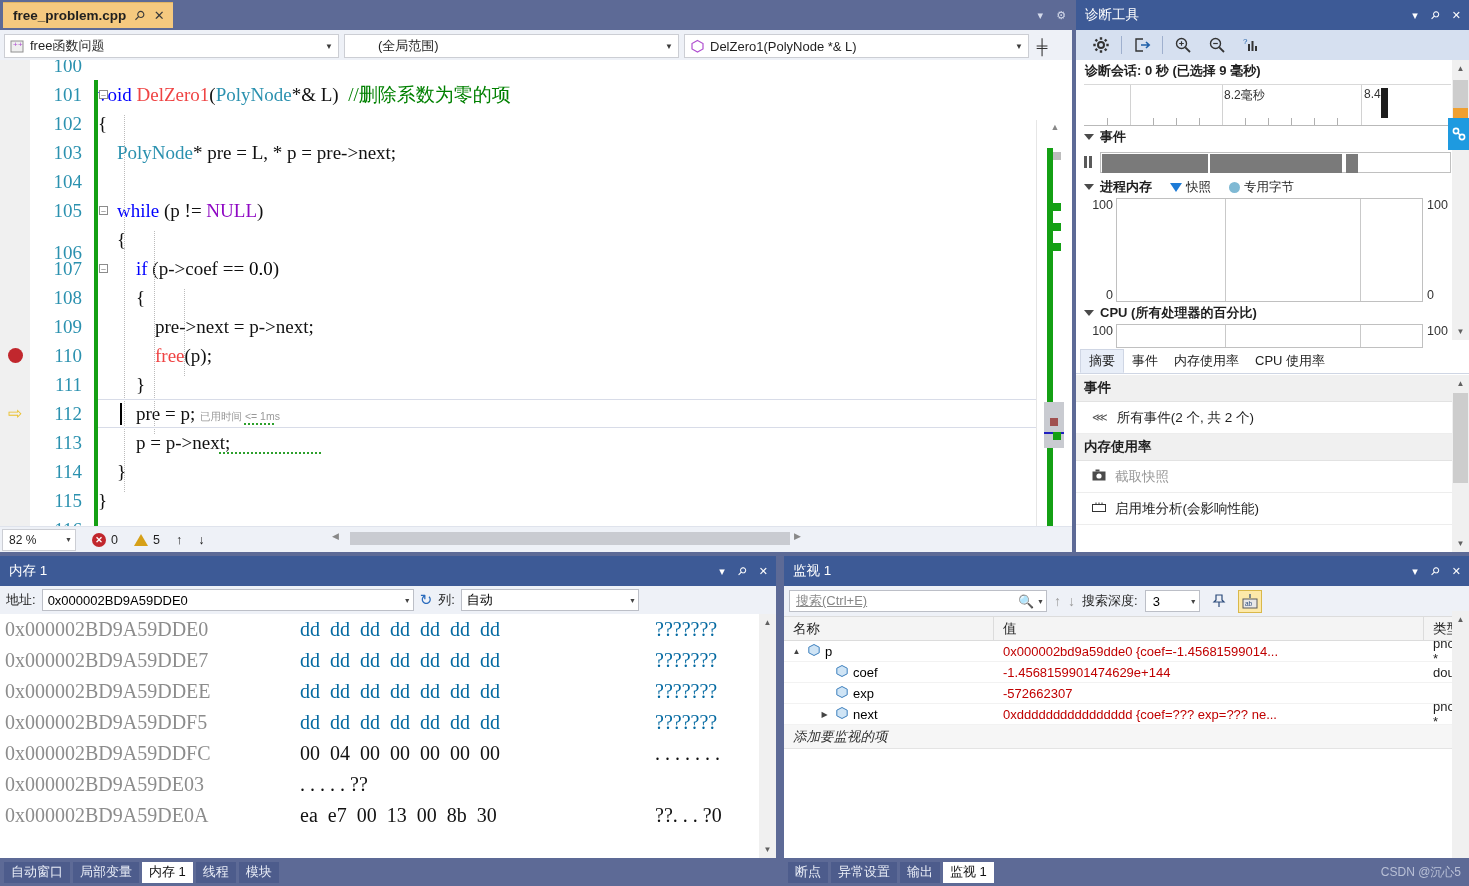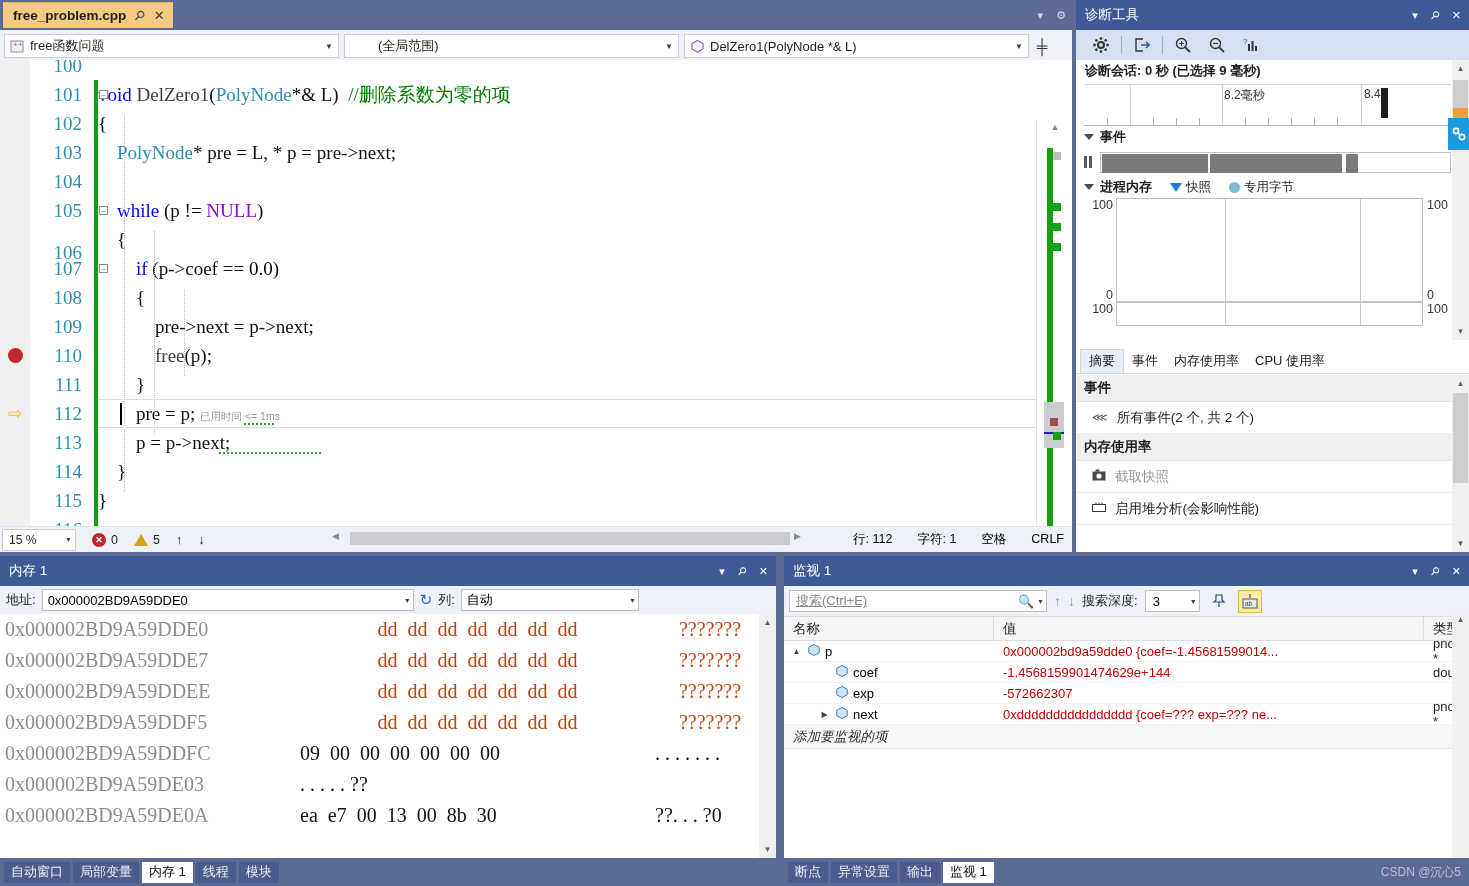--- a/index.html
+++ b/index.html
@@ -41,21 +41,21 @@
 
   .code-area { position: absolute; left: 0; top: 60px; width: 1072px; height: 466px; background: #fff; overflow: hidden; }
   .gutter-ind { position: absolute; left: 0; top: 0; width: 30px; height: 466px; background: #f0f0f0; }
   .linenums { position: absolute; left: 30px; top: 0; width: 62px; height: 466px; background: #fff; }
   .changebar { position: absolute; left: 94px; top: 0; width: 4px; background: #14a014; }
   .codetext { position: absolute; left: 98px; top: 0; right: 36px; height: 466px;
               font-family: "Liberation Serif", serif; }
   .cl { position: absolute; left: 0; height: 29px; line-height: 29px; white-space: pre; font-size: 19px; }
   .ln { position: absolute; right: 10px; height: 29px; line-height: 29px; font-size: 19px; color: #2b91af;
         font-family: "Liberation Serif", serif; }
-  .kw { color: #0000ff; } .ty { color: #2b91af; } .fn { color: #404040; }
+  .kw { color: #0000ff; } .ty { color: #2b91af; } .fn { color: #ef4444; }
   .cm { color: #008000; } .num { color: #000; } .mac { color: #8f08c4; }
   .pl { color: #111; } .id { color: #111; }
   .curline { position: absolute; left: 98px; right: 36px; height: 29px; border-top: 1px solid #d8dce8; border-bottom: 1px solid #d8dce8; }
   .caret { position: absolute; width: 2px; height: 22px; background: #000; }
   .inline-hint { font-family: "Liberation Sans", sans-serif; font-size: 10.5px; color: #999; }
   .bp { position: absolute; width: 15px; height: 15px; border-radius: 50%; background: #c1272d; }
   .exec-arrow { position: absolute; font-size: 17px; color: #ebc02e; line-height: 1; }
   .guide { position: absolute; width: 0; border-left: 1px dotted #bbb; }
   .foldbox { position: absolute; width: 9px; height: 9px; border: 1px solid #8c8c8c; background: #fff;
              font-size: 8px; line-height: 7px; text-align: center; color: #555; font-family: "Liberation Sans", sans-serif; }
@@ -162,21 +162,21 @@
   .mem-addr .v { flex: 1; }
   .refresh-ic { color: #2a6bbd; font-size: 15px; cursor: pointer; }
   .mem-col { width: 178px; height: 22px; background: #fff; border: 1px solid #bcbfc7; display: flex; align-items: center;
              padding: 0 2px 0 5px; font-size: 13px; }
   .mem-col .v { flex: 1; }
   .mem-body { position: absolute; left: 0; top: 58px; right: 0; bottom: 0; background: #fff; overflow: hidden; }
   .mem-row { height: 31px; display: flex; align-items: center; font-family: "Liberation Serif", serif; font-size: 20px; white-space: pre; }
   .mem-a { width: 300px; color: #8c8c8c; padding-left: 5px; }
   .mem-hex { width: 355px; letter-spacing: 0px; }
   .mem-asc { width: 110px; }
-  .red { color: #c2410c; text-align: center; } .blk { color: #111; }
+  .red { color: #0369a1; } .blk { color: #111; }
   .mem-scroll { position: absolute; right: 0; top: 58px; width: 17px; bottom: 0; background: #f0f0f0; }
 
   
   .watch { position: absolute; left: 784px; top: 556px; width: 685px; height: 302px; background: #fff; }
   .watch-toolbar { height: 30px; background: #eef1f7; display: flex; align-items: center; gap: 7px; padding: 0 5px; }
   .w-search { width: 258px; height: 22px; background: #fff; border: 1px solid #bcbfc7; display: flex; align-items: center;
               padding: 0 2px 0 6px; font-size: 13px; color: #888; }
   .w-search .ph { flex: 1; text-decoration: underline; }
   .w-arrow { color: #9a9a9a; font-size: 14px; cursor: pointer; }
   .w-depth-lbl { font-size: 13px; color: #1f1f1f; }
@@ -321,21 +321,21 @@
           <div style="position:absolute;left:0;top:292px;width:20px;height:2px;background:#2020c0;"></div>
           <div class="vs-mark" style="background:#14a014;top:292px;left:9px;"></div>
         </div>
 
       </div>
     <div class="curline" style="top: 339px;"></div>
       </div>
 
     <div class="statusbar">
       <div class="zoombox">
-        <span>15 %</span>
+        <span>82 %</span>
         <span class="z-arr">▼</span>
       </div>
       <div class="sb-item">
         <span class="err-ic">✕</span>
         <span>0</span>
       </div>
       <div class="sb-item">
         <span class="warn-ic"></span>
         <span>5</span>
       </div>
@@ -343,26 +343,20 @@
           <span>↑</span>
         </div>
       <div class="sb-item">
           <span>↓</span>
         </div>
     </div>
     <div class="hscroll">
       <span style="position:absolute;left:2px;top:2px;font-size:9px;color:#888;">◀</span>
       <div class="hs-thumb"></div>
       <span style="position:absolute;left:464px;top:2px;font-size:9px;color:#888;">▶</span>
-    </div>
-    <div class="sb-right">
-      <span>行: 112</span>
-      <span>字符: 1</span>
-      <span>空格</span>
-      <span>CRLF</span>
     </div>
   </div>
 
   <div class="diag">
     <div class="panel-head">
       <span class="panel-title">诊断工具</span>
       <span class="panel-btns">
         <span>▾</span>
         <span class="pin-g">⚲</span>
         <span>✕</span>
@@ -468,20 +462,24 @@
       <div class="gplot">
         <div class="vdiv" style="left:108px"></div>
           <div class="vdiv" style="left:243px"></div>
       </div>
       <div class="gax-r">
         <span class="top">100</span>
         <span class="bot">0</span>
       </div>
     </div>
 
+    <div class="sect-head">
+      <span class="tri open"></span>
+      <span>CPU (所有处理器的百分比)</span>
+    </div>
     <div class="graph-row" style="height:24px">
       <div class="gax">
         <span class="top">100</span>
       </div>
       <div class="gplot">
         <div class="vdiv" style="left:108px"></div>
           <div class="vdiv" style="left:243px"></div>
       </div>
       <div class="gax-r">
         <span class="top">100</span>
@@ -564,21 +562,21 @@
       <div class="mem-col">
         <span class="v">自动</span>
         <span style="font-size:7px;color:#444;">▼</span>
       </div>
     </div>
     <div class="mem-body">
         <div class="mem-row"><span class="mem-a">0x000002BD9A59DDE0</span><span class="mem-hex red">dd  dd  dd  dd  dd  dd  dd</span><span class="mem-asc red">???????</span></div>
         <div class="mem-row"><span class="mem-a">0x000002BD9A59DDE7</span><span class="mem-hex red">dd  dd  dd  dd  dd  dd  dd</span><span class="mem-asc red">???????</span></div>
         <div class="mem-row"><span class="mem-a">0x000002BD9A59DDEE</span><span class="mem-hex red">dd  dd  dd  dd  dd  dd  dd</span><span class="mem-asc red">???????</span></div>
         <div class="mem-row"><span class="mem-a">0x000002BD9A59DDF5</span><span class="mem-hex red">dd  dd  dd  dd  dd  dd  dd</span><span class="mem-asc red">???????</span></div>
-        <div class="mem-row"><span class="mem-a">0x000002BD9A59DDFC</span><span class="mem-hex blk">09  00  00  00  00  00  00</span><span class="mem-asc blk">. . . . . . .</span></div>
+        <div class="mem-row"><span class="mem-a">0x000002BD9A59DDFC</span><span class="mem-hex blk">00  04  00  00  00  00  00</span><span class="mem-asc blk">. . . . . . .</span></div>
         <div class="mem-row"><span class="mem-a">0x000002BD9A59DE03</span><span class="mem-asc blk">. . . . . ??</span></div>
         <div class="mem-row"><span class="mem-a">0x000002BD9A59DE0A</span><span class="mem-hex blk">ea  e7  00  13  00  8b  30</span><span class="mem-asc blk">??. . . ?0</span></div>
       </div>
     <div class="mem-scroll">
       <div class="ds-arr" style="top:0">▲</div>
       <div class="ds-arr" style="bottom:0">▼</div>
     </div>
   </div>
 
   <div class="watch">

